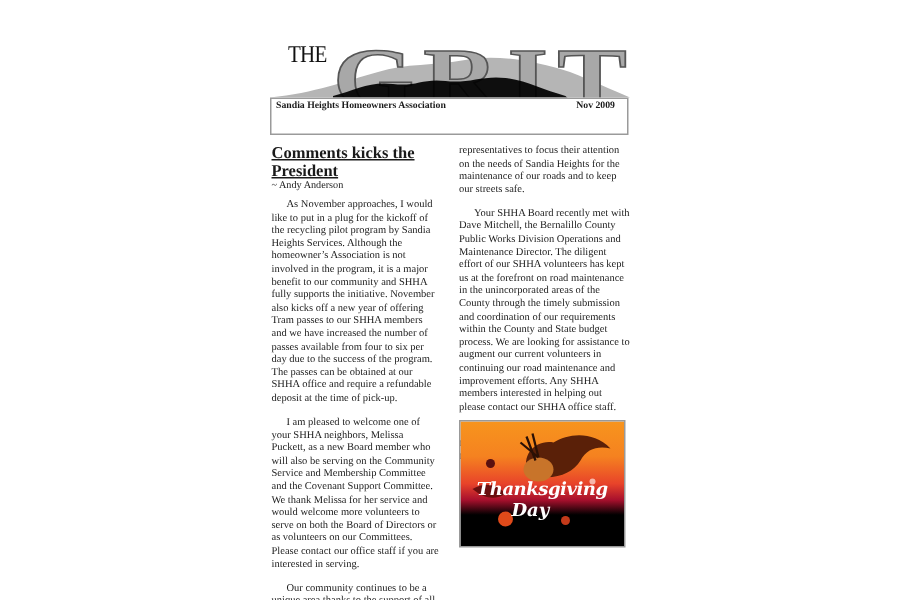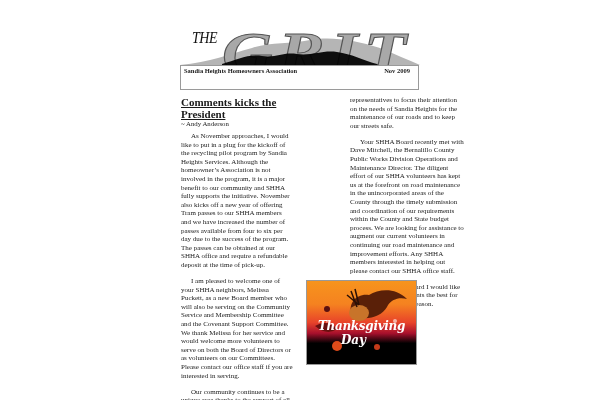--- a/index.html
+++ b/index.html
@@ -1,37 +1,37 @@
 <!DOCTYPE html>
 <html><head>
 <meta charset="utf-8">
 <style>
   html, body { margin:0; padding:0; background:#ffffff; }
   body { width:600px; height:400px; position:relative; overflow:hidden;
          font-family:"Liberation Serif", serif; color:#1a1a1a; }
 
-  .masthead { position:absolute; left:180px; top:18px; width:240px; height:48px;font-style:italic; }
+  .masthead { position:absolute; left:180px; top:18px; width:240px; height:48px; }
   .mast-the { position:absolute; left:12px; top:12px; font-size:14px; letter-spacing:-0.5px;
               font-family:"Liberation Serif", serif; color:#111; transform:scaleY(1.15); }
   .mast-grit-wrap { position:absolute; left:42px; top:12px; width:200px; height:48px; overflow:hidden; }
   .mast-grit { position:absolute; left:0; top:-6px; font-size:58px; font-weight:bold;
                font-family:"Liberation Serif", serif; letter-spacing:5px; color:#a8a8a8;
                -webkit-text-stroke:1px #555; line-height:1; transform:scaleX(1.2); transform-origin:left top; }
   .mast-mountain { position:absolute; left:0; top:0; }
 
   .header-box { position:absolute; left:180px; top:65px; width:237px; height:23px;
                 border:1px solid #9a9a9a; background:#fff; }
   .hb-assoc { position:absolute; left:3px; top:1px; font-size:6.5px; font-weight:bold; }
   .hb-date  { position:absolute; right:8px; top:1px; font-size:6.5px; font-weight:bold; }
   .hb-title { position:absolute; left:0; right:0; top:9px; text-align:center; font-size:12.5px;
               color:#f07a2a; letter-spacing:0.6px; font-family:"Liberation Serif", serif; }
 
   .col { position:absolute; font-size:7px; line-height:8.6px; text-align:left; }
   .col1 { left:181px; top:96px; width:112px; }
-  .col2 { left:306px; top:96px; width:114px;margin-left:44px; }
+  .col2 { left:306px; top:96px; width:114px; }
   .col p { margin:0 0 7.5px 0; text-indent:10px; }
   .col p.cont { text-indent:0; }
   .col-title { font-size:11px; font-weight:bold; text-decoration:underline; line-height:12px; margin:0; }
   .col-byline { font-size:6.8px; margin:0 0 4px 0; line-height:8px; }
 
   .tday { position:absolute; left:306px; top:280px; width:109px; height:83px; border:1px solid #999;
           overflow:hidden;
           background:linear-gradient(to bottom, #f7941d 0%, #f58220 28%, #e8432a 50%, #a8102d 63%, #000 75%, #000 100%); }
   .tday-text1 { position:absolute; left:0; right:0; top:38px; text-align:center; color:#fff;
                 font-family:"DejaVu Serif", serif; font-weight:bold; font-style:italic; font-size:12px; letter-spacing:-0.3px; }

